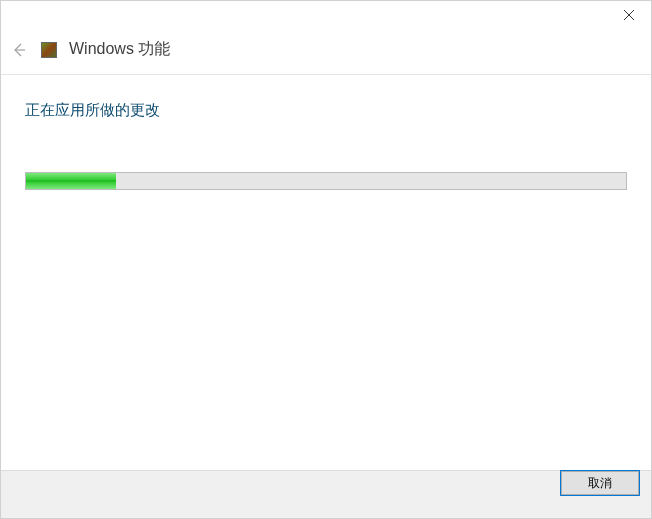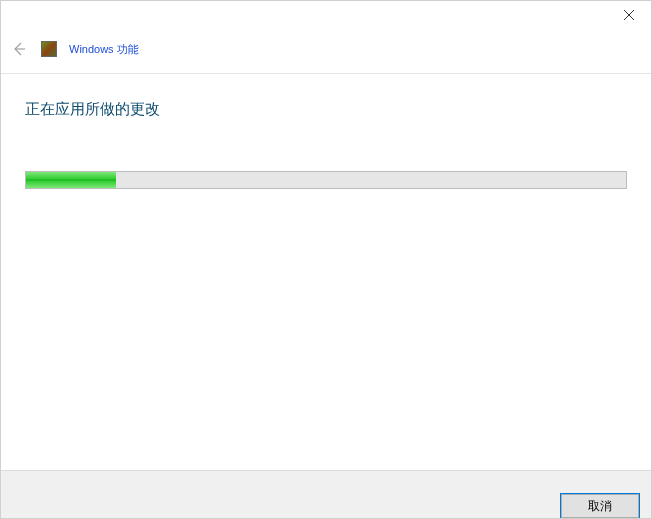--- a/index.html
+++ b/index.html
@@ -49,22 +49,22 @@
       cursor: default;
     }
     .app-icon {
       width: 16px;
       height: 16px;
       background: linear-gradient(135deg, #6b8e23 0%, #8b4513 50%, #556b2f 100%);
       border: 1px solid #666;
       display: inline-block;
     }
     .app-title {
-      font-size: 11px;
-      color: #1d4ed8;
+      font-size: 16px;
+      color: #404040;
     }
     .divider {
       height: 1px;
       background: #e5e5e5;
       margin: 0;
     }
     .content {
       padding: 26px 24px 0 24px;
     }
     .heading {
@@ -88,21 +88,21 @@
     }
     .footer {
       position: absolute;
       bottom: 0;
       left: 0;
       right: 0;
       height: 48px;
       border-top: 1px solid #dcdcdc;
       background: #f0f0f0;
       display: flex;
-      align-items: flex-end;
+      align-items: flex-start;
       justify-content: flex-end;
       padding-right: 12px;
     }
     .cancel-btn {
       min-width: 78px;
       height: 24px;
       background: #e1e1e1;
       border: 1px solid #adadad;
       font-size: 12px;
       font-family: inherit;

